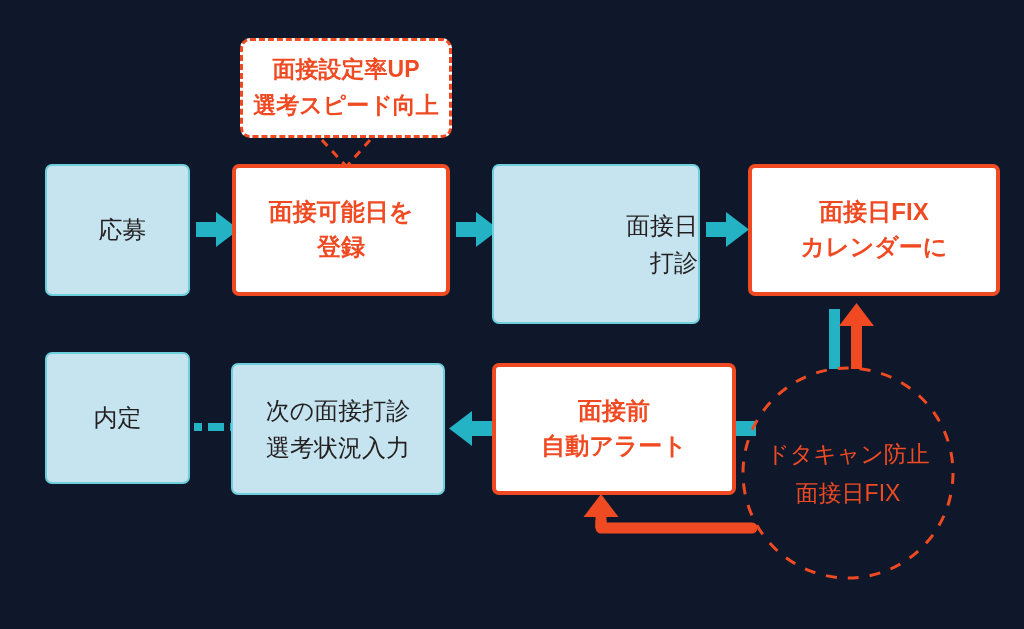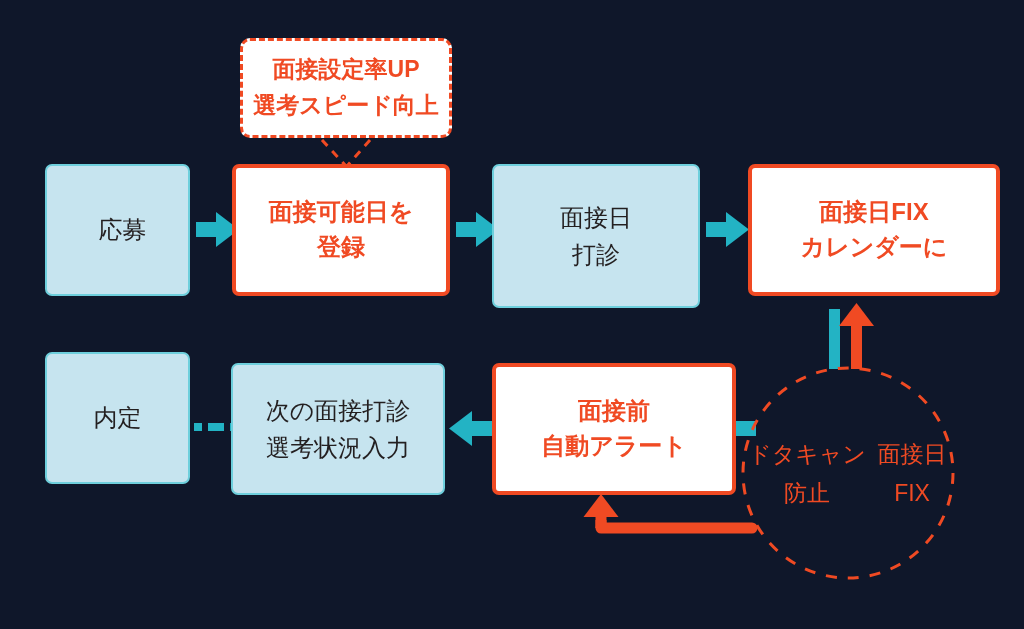--- a/index.html
+++ b/index.html
@@ -67,21 +67,21 @@
     line-height: 1.55;
     display: flex;
     flex-direction: column;
     align-items: center;
     justify-content: center;
     text-align: center;
   }
   .circle-label {
     position: absolute;
     display: flex;
-    flex-direction: row;
+    flex-direction: column;
     align-items: center;
     justify-content: center;
     text-align: center;
     color: #f04a23;
     font-size: 23px;
     font-weight: 400;
     line-height: 1.7;
     pointer-events: none;
   }
 </style>
@@ -157,21 +157,21 @@
 
   <div class="node node-blue" style="left:45px; top:164px; width:145px; height:132px;padding-left:10px;">
     <span class="line">応募</span>
   </div>
 
   <div class="node node-orange" style="left:232px; top:164px; width:218px; height:132px;">
     <span class="line">面接可能日を</span>
     <span class="line">登録</span>
   </div>
 
-  <div class="node node-blue" style="left:492px; top:164px; width:208px; height:144px;">
+  <div class="node node-blue" style="left:492px; top:164px; width:208px; height:160px;align-items:flex-end;">
     <span class="line">面接日</span>
     <span class="line">打診</span>
   </div>
 
   <div class="node node-orange" style="left:748px; top:164px; width:252px; height:132px;">
     <span class="line">面接日FIX</span>
     <span class="line">カレンダーに</span>
   </div>
 
   <div class="node node-blue" style="left:45px; top:352px; width:145px; height:132px;">

